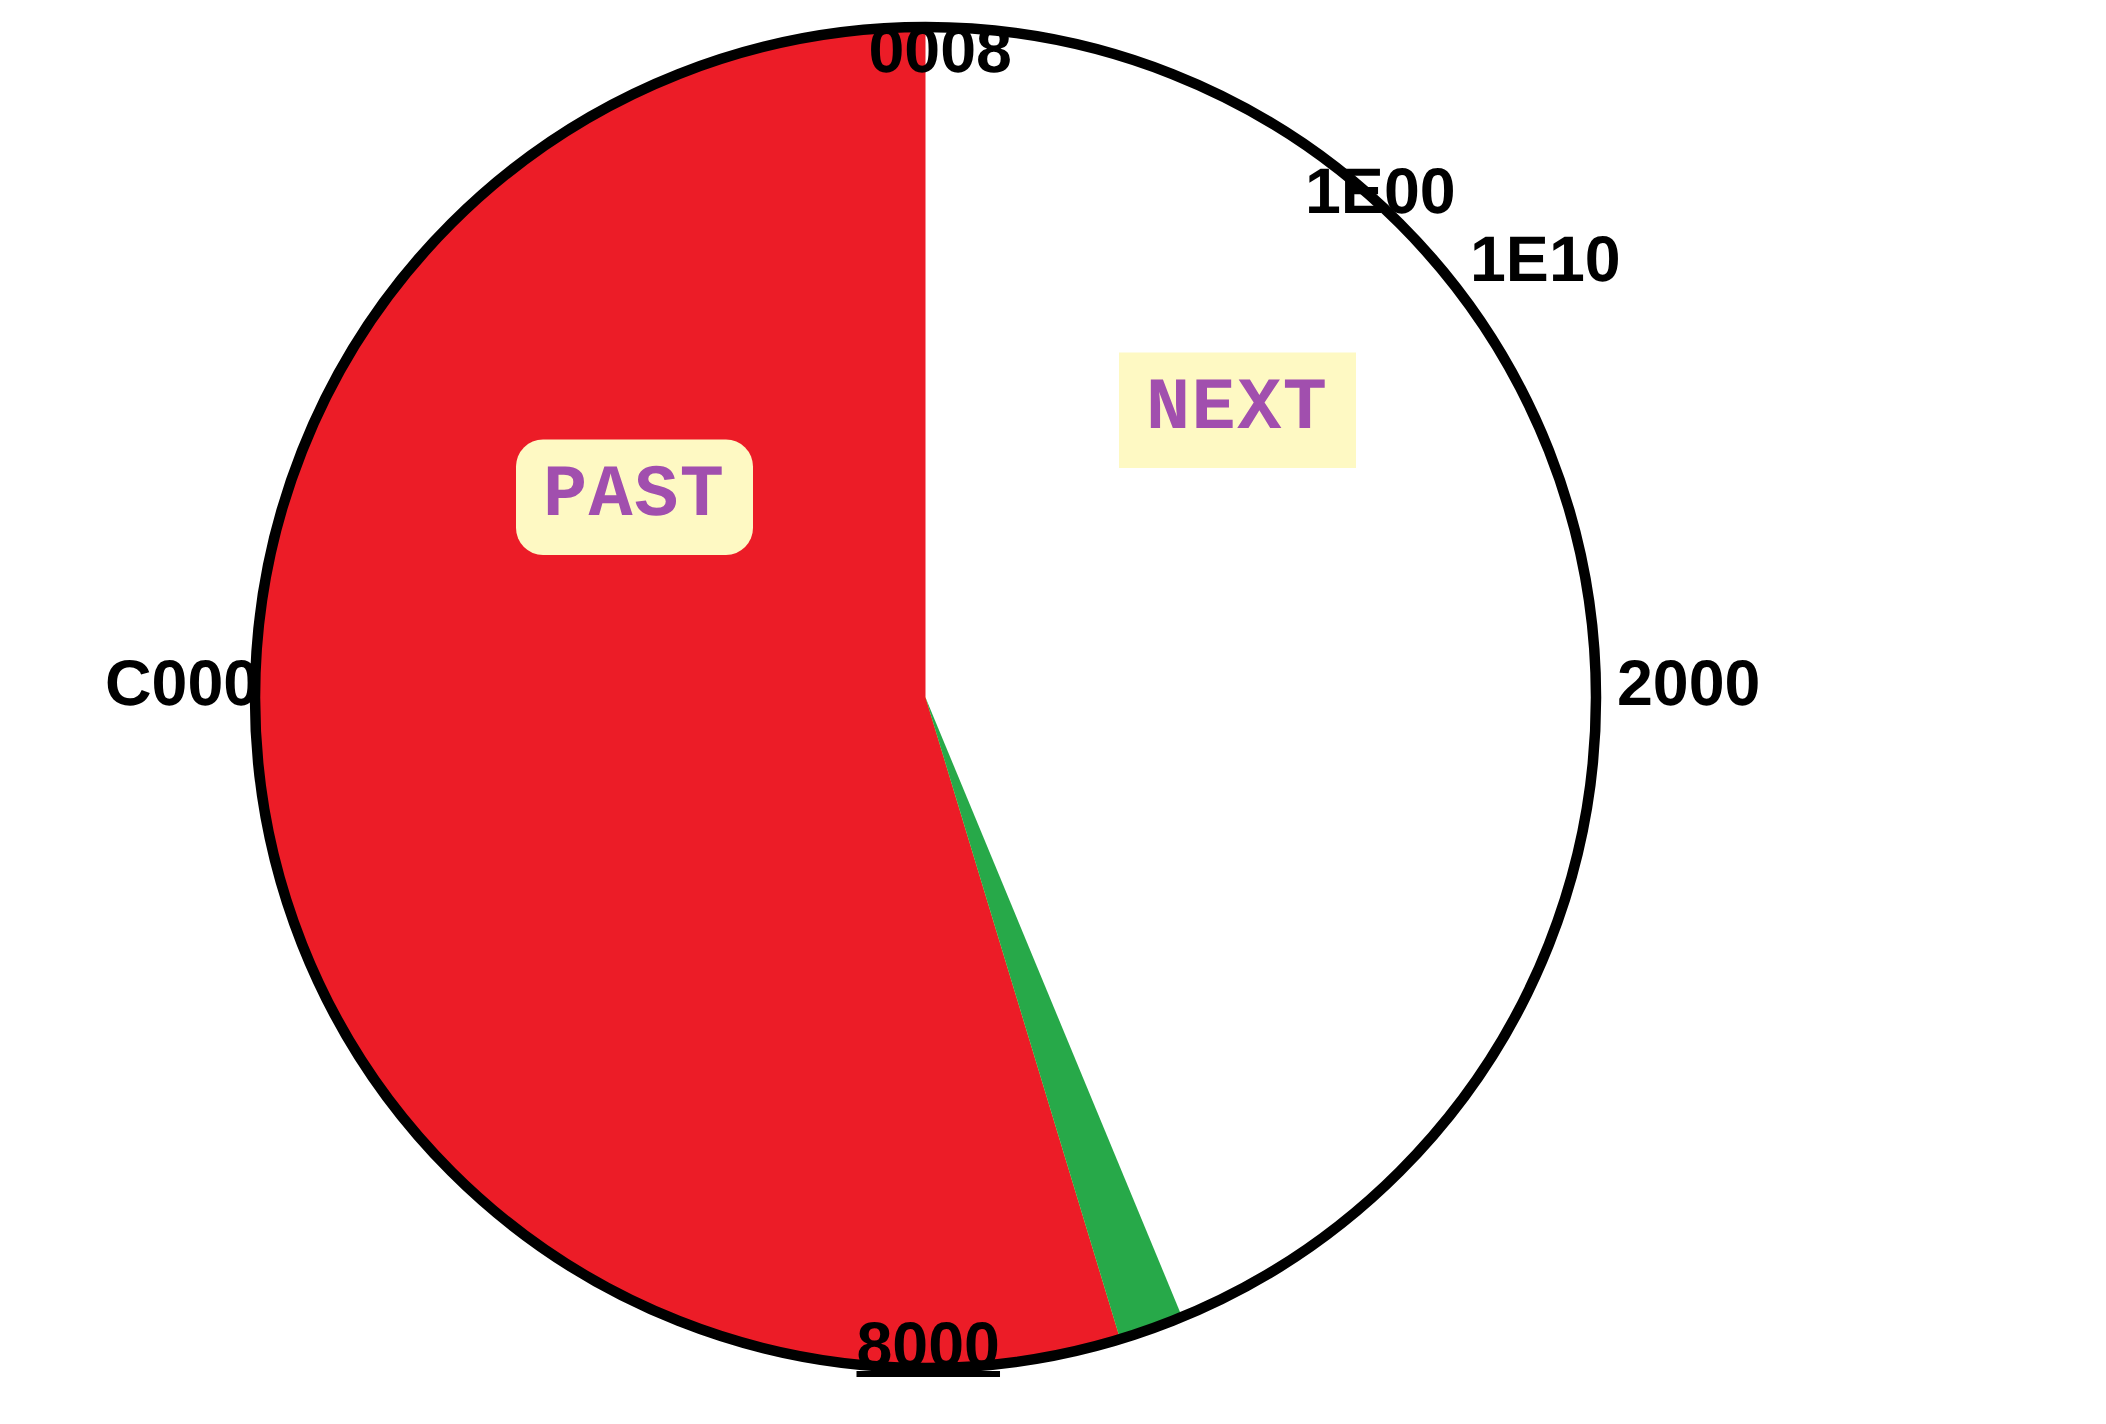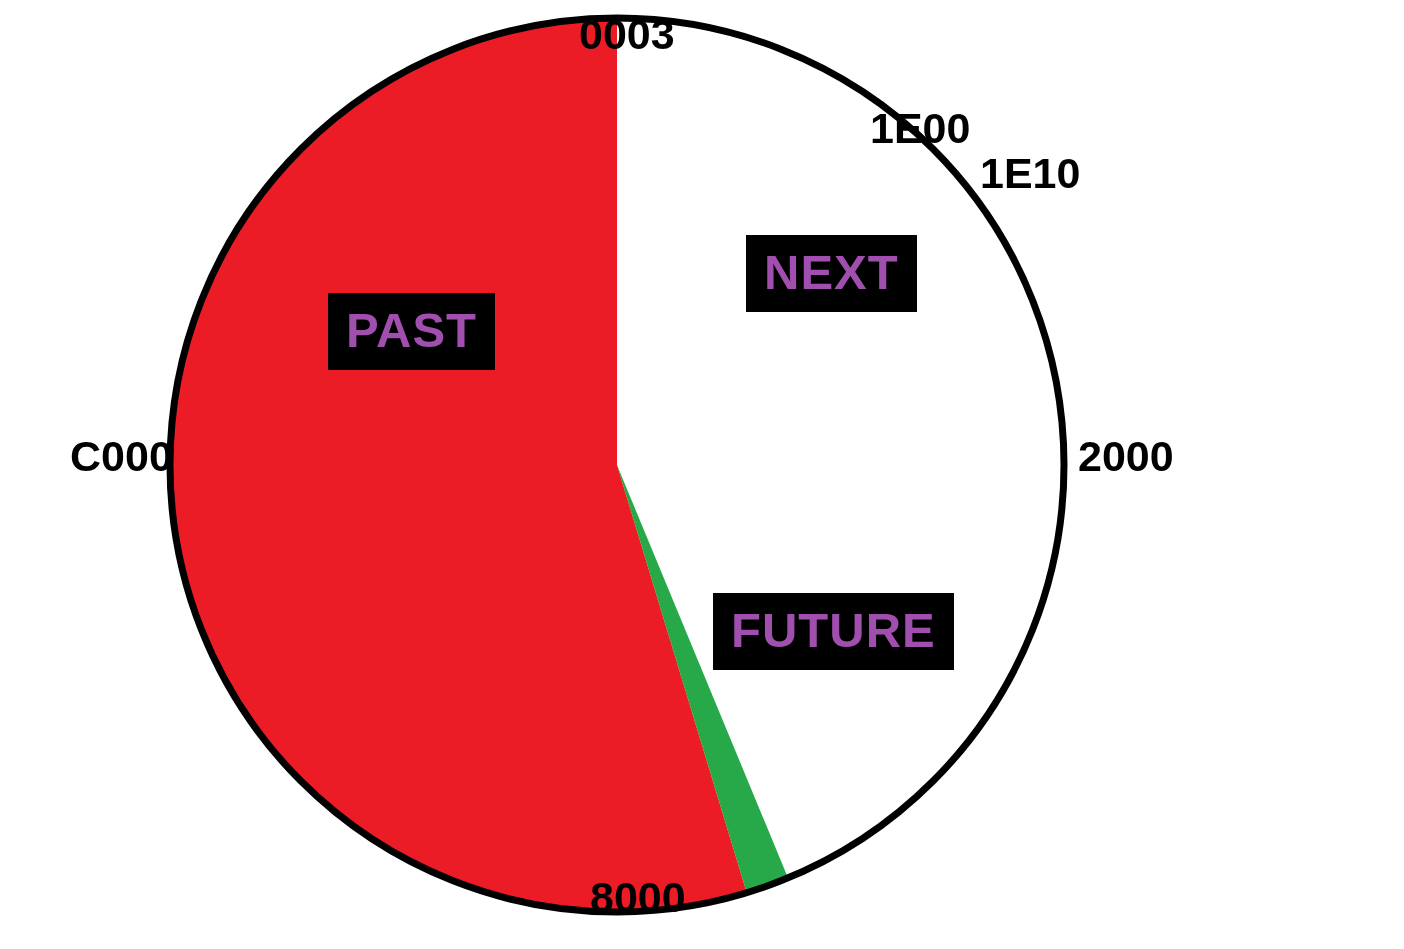--- a/index.html
+++ b/index.html
@@ -17,60 +17,59 @@
     font-family:"Liberation Sans", sans-serif;
     font-weight:bold;
     font-size:43px;
     color:#000000;
     white-space:nowrap;
     line-height:1;
     letter-spacing:0px;
   }
   .sector-label{
     position:absolute;
-    background:#000000;
+    background:#fef9c3;
     color:#a14fae;
-    font-family:Liberation Sans, sans-serif;
+    font-family:Liberation Mono, monospace;
     font-weight:bold;
     font-size:49px;
     line-height:1;
     white-space:nowrap;
     padding:13px 18px 15px 18px;
     letter-spacing:1px;
   }
-  #label-past{left:328px;top:293px;}
+  #label-past{left:344px;top:293px;border-radius:18px;}
   #label-next{left:746px;top:235px;}
   #label-future{left:713px;top:593px;}
   #tick-0000{left:579px;top:13px;}
   #tick-1E00{left:870px;top:107px;}
   #tick-1E10{left:980px;top:152px;}
   #tick-4000{left:1078px;top:435px;}
-  #tick-8000{left:590px;top:876px;}
+  #tick-8000{left:571px;top:876px;text-decoration:underline;}
   #tick-C000{left:70px;top:435px;}
 </style>
 </head>
 <body>
 
 <div id="stage">
 
   <svg class="pie" viewBox="0 0 1404 949">
 
     <path fill="#fdc70c" stroke="none" d="M 617 465 L 746.7572507327446 892.7523300722974 A 447 447 0 0 1 333.4262019788506 119.46432734685646 Z"></path>
 
     <path fill="#ec1c27" stroke="none" d="M 617 465 L 746.7572507327446 892.7523300722974 A 447 447 0 1 1 616.9999999999999 18 Z"></path>
 
     <path fill="#27a949" stroke="none" d="M 617 465 L 788.0594942671952 877.9741510325453 A 447 447 0 0 1 746.7572507327446 892.7523300722974 Z"></path>
 
     <circle cx="617" cy="465" r="447" fill="none" stroke="#000000" stroke-width="7"></circle>
   </svg>
 
-  <div class="tick-label" id="tick-0000">0003</div>
+  <div class="tick-label" id="tick-0000">0008</div>
   <div class="tick-label" id="tick-1E00">1E00</div>
   <div class="tick-label" id="tick-1E10">1E10</div>
   <div class="tick-label" id="tick-4000">2000</div>
   <div class="tick-label" id="tick-8000">8000</div>
   <div class="tick-label" id="tick-C000">C000</div>
 
   <div class="sector-label" id="label-past">PAST</div>
   <div class="sector-label" id="label-next">NEXT</div>
-  <div class="sector-label" id="label-future">FUTURE</div>
 
 </div>
 
 </body></html>

